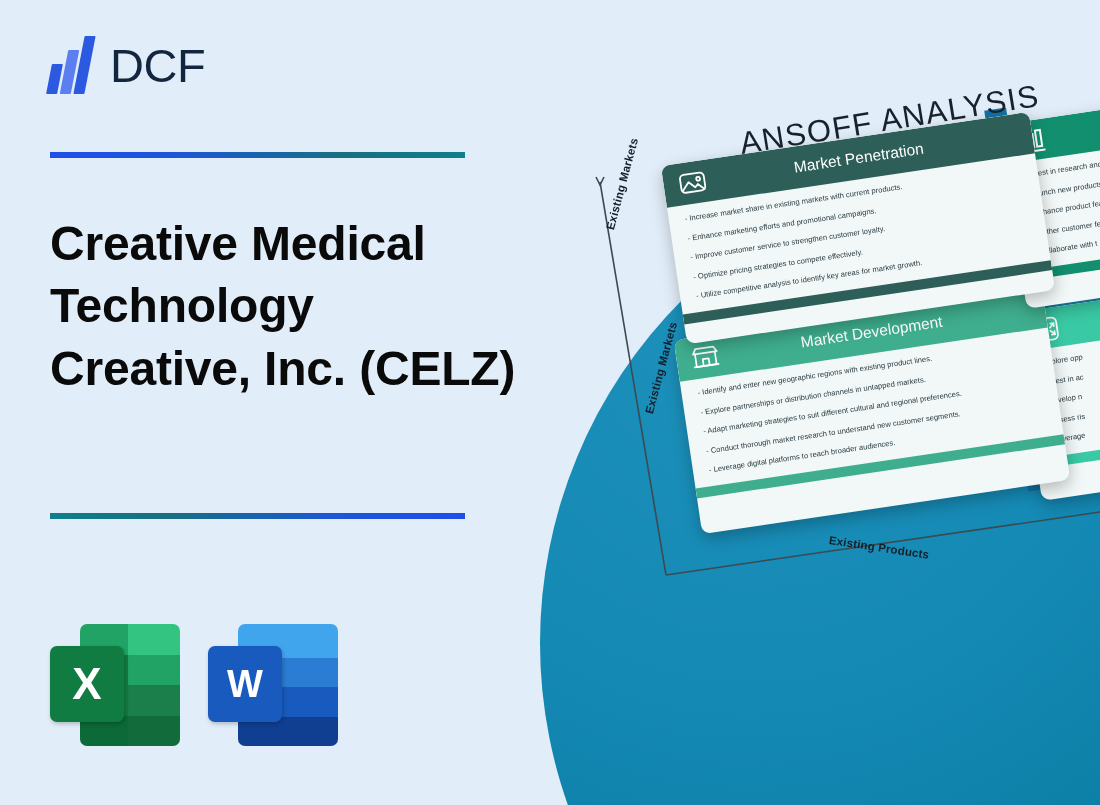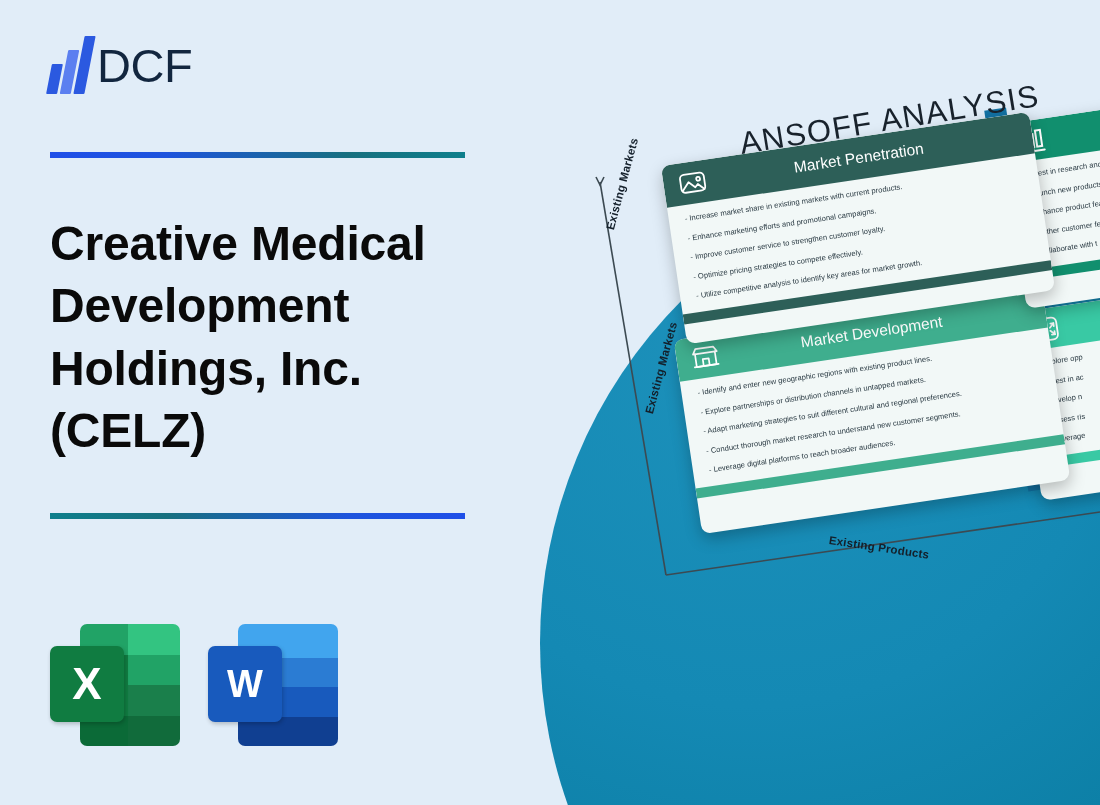--- a/index.html
+++ b/index.html
@@ -22,21 +22,21 @@
     position: absolute;
     left: 0; top: 0;
     width: 560px; height: 805px;
     z-index: 40;
   }
 
   
   #logo-block {
     position: absolute;
     left: 48px; top: 36px;
-    display: flex; align-items: center; gap: 1px;
+    display: flex; align-items: center; gap: 14px;
   }
   #logo-mark {
     position: relative;
     width: 48px; height: 58px;
   }
   #logo-mark .bar {
     position: absolute;
     bottom: 0;
     width: 11px;
     transform: skewX(-11deg);
@@ -392,21 +392,21 @@
       <span id="logo-mark">
         <i class="bar b1"></i>
           <i class="bar b2"></i>
           <i class="bar b3"></i>
       </span>
       <span id="logo-text">DCF</span>
     </div>
 
     <div class="divider" id="divider-top"></div>
 
-    <h1 id="company-title">Creative Medical Development Holdings, Inc. (CELZ)</h1>
+    <h1 id="company-title">Creative Medical Technology Creative, Inc. (CELZ)</h1>
 
     <div class="divider" id="divider-bottom"></div>
 
     <div id="office-icons">
 
       <span class="office-icon">
         <span class="xl-sheet">
           <i class="xl-c1"></i>
             <i class="xl-c2"></i>
           <i class="xl-c3"></i>

